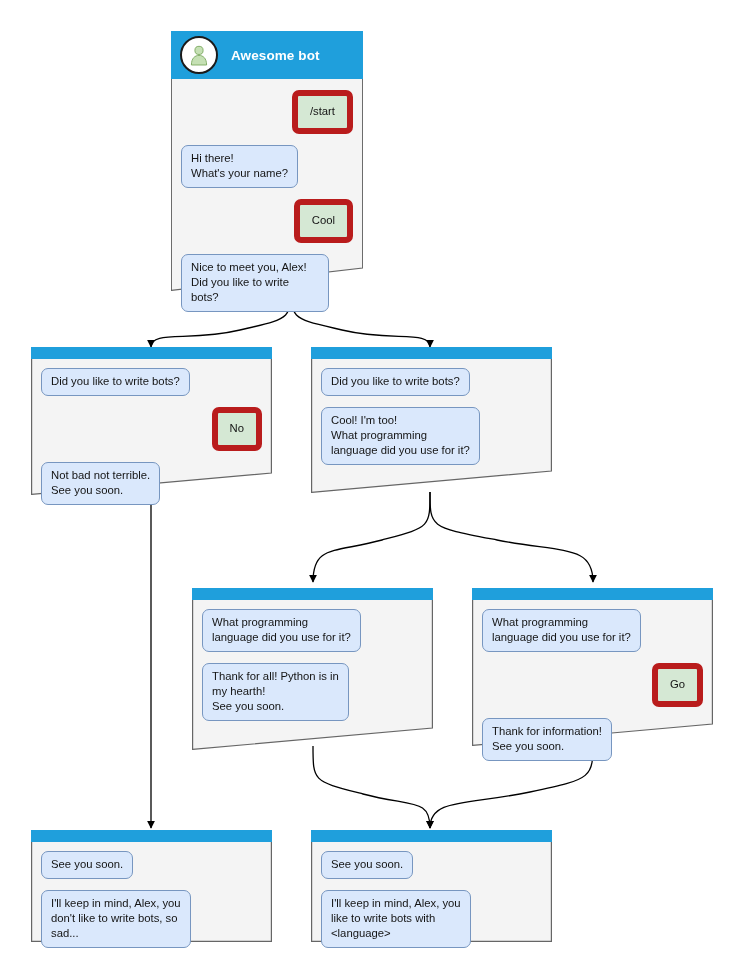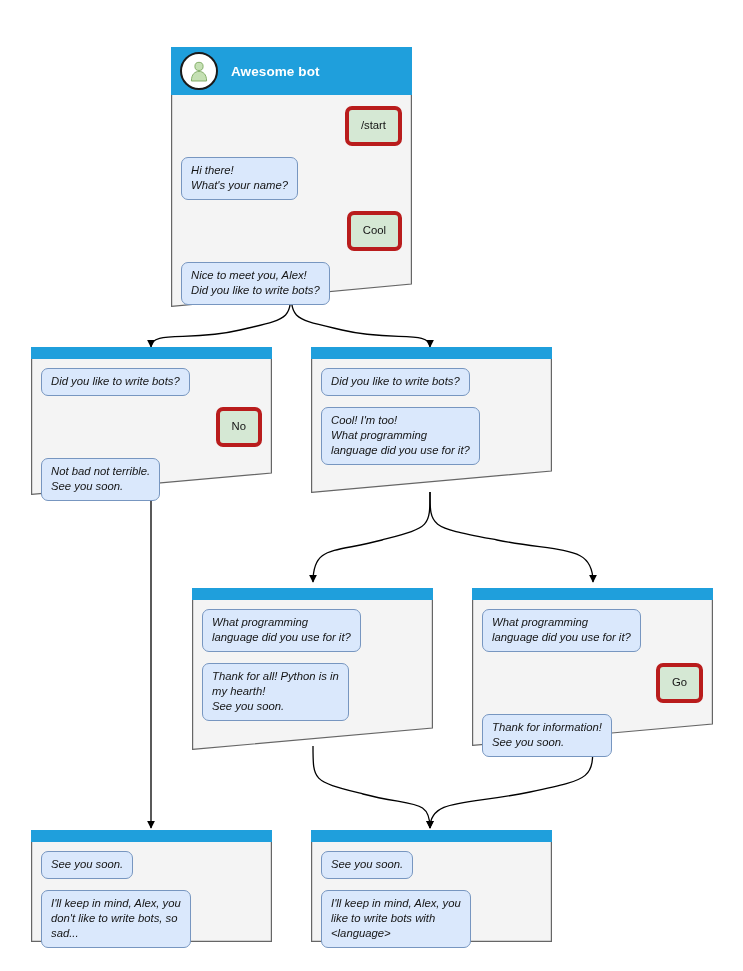--- a/index.html
+++ b/index.html
@@ -93,25 +93,24 @@
     font-size: 11.3px;
     line-height: 15px;
     color: #141414;
     box-sizing: border-box;
     white-space: pre-line;
     max-width: 86%;
   }
   .bubble.bot {
     background: #dae8fc;
     border: 1px solid #7796c0;
-    font-style: italic;
   }
   .bubble.user {
     background: #d5e8d4;
-    border: 4px solid #b91c1c;
+    border: 6px solid #b91c1c;
     text-align: left;
     padding: 8px 12px 9px 12px;
   }
 </style>
 </head>
 <body>
 
 <div id="canvas">
 
   <svg id="edges" viewBox="0 0 743 971" width="743" height="971">
@@ -129,21 +128,21 @@
 
     <path d="M 430,492 C 430,528 430,527 382,540 C 334,553 313,545 313,582" fill="none" stroke="#000000" stroke-width="1.3" marker-end="url(#arrow)"></path>
 
     <path d="M 430,492 C 430,528 430,527 497,540 C 564,553 593,545 593,582" fill="none" stroke="#000000" stroke-width="1.3" marker-end="url(#arrow)"></path>
 
     <path d="M 313,746 C 313,782 313,781 363,794 C 412,807 430,798 430,828" fill="none" stroke="#000000" stroke-width="1.3" marker-end="url(#arrow)"></path>
 
     <path d="M 593,740 C 593,778 593,779 530,792 C 468,805 430,798 430,828" fill="none" stroke="#000000" stroke-width="1.3" marker-end="url(#arrow)"></path>
   </svg>
 
-  <div class="card" style="left:171px; top:47px; width:241px; height:260px;">
+  <div class="card" style="left:171px; top:31px; width:192px; height:260px;">
     <svg class="card-shape" viewBox="0 0 241 260" preserveAspectRatio="none">
       <polygon points="0.6,0.6 240.4,0.6 240.4,237 0.6,259.4" fill="#f4f4f4" stroke="#666666" stroke-width="1.2"></polygon>
     </svg>
     <div class="card-inner">
       <div class="card-header tall">
         <div class="avatar">
           <svg width="22" height="22" viewBox="0 0 22 22">
             <circle cx="11" cy="6.4" r="4.1" fill="#c5e0b4" stroke="#7ba85f" stroke-width="0.9"></circle>
             <path d="M3.4 21 C3.4 14.2 7 11.4 11 11.4 C15 11.4 18.6 14.2 18.6 21 Z" fill="#c5e0b4" stroke="#7ba85f" stroke-width="0.9"></path>
           </svg>

